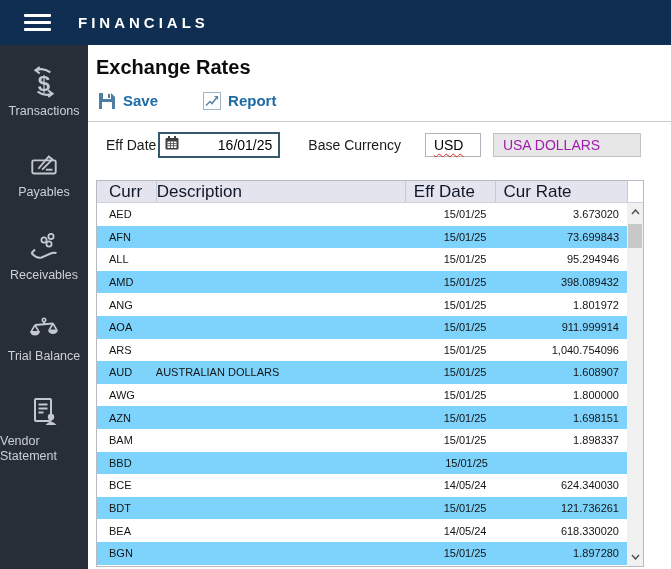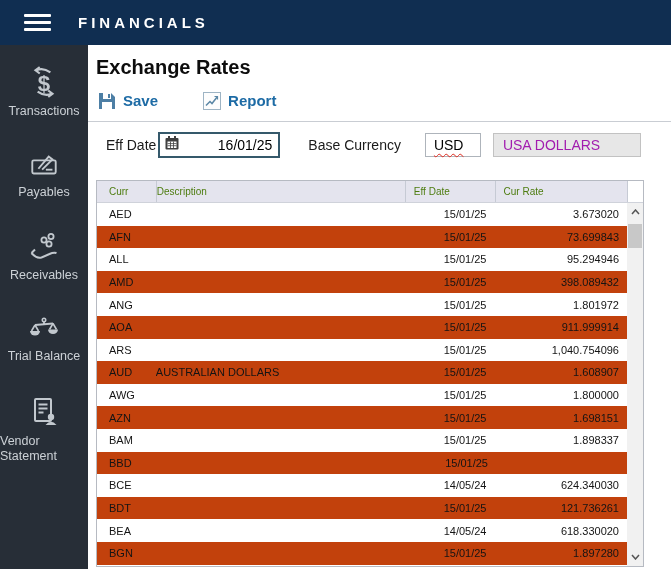--- a/index.html
+++ b/index.html
@@ -66,33 +66,33 @@
     display:flex; align-items:center; padding-left:9px; font-size:14px; color:#a21caf;
   }
 
   
   .table {
     position:absolute; top:135px; left:8px; width:548px; height:387px;
     border:1px solid #b6bac2; background:#fff;
   }
   .thead { display:flex; height:22px; background:#e4e4ee; border-bottom:1px solid #cfd2da; }
   .hcell, .cell { display:flex; align-items:center; overflow:hidden; white-space:nowrap; }
-  .hcell { font-size:10px; color:#4d7c0f; }
+  .hcell { font-size:17px; color:#0f172a; }
   .hcell + .hcell { border-left:1px solid #c6cad4; }
   .hcorner { width:16px; background:#ffffff; border-left:1px solid #c6cad4; }
   .c-curr { width:59px; padding-left:12px; }
   .c-desc { width:250px; }
   .c-eff  { width:90px;  padding-left:8px; }
   .c-rate { width:133px; padding-left:8px; }
   .cell.c-eff, .cell.c-rate { justify-content:flex-end; padding-right:8px; padding-left:0; }
 
   .tbody-wrap { display:flex; height:363px; }
   .tbody { width:532px; overflow:hidden; }
   .trow { display:flex; height:22.6px; align-items:center; font-size:11px; color:#141414; cursor:default; background:#fff; }
-  .trow.alt { background:#c2410c; }
+  .trow.alt { background:#7dd3fc; }
 
   .scrollbar {
     width:16px; background:#f1f1f1; display:flex; flex-direction:column; align-items:center;
   }
   .scroll-btn { height:18px; width:16px; display:flex; align-items:center; justify-content:center; cursor:pointer; }
   .scroll-thumb { width:14px; height:24px; background:#c8c8c8; margin-top:3px; cursor:grab; }
   .scroll-spacer { flex:1; }
 </style>
 </head>
 <body>

